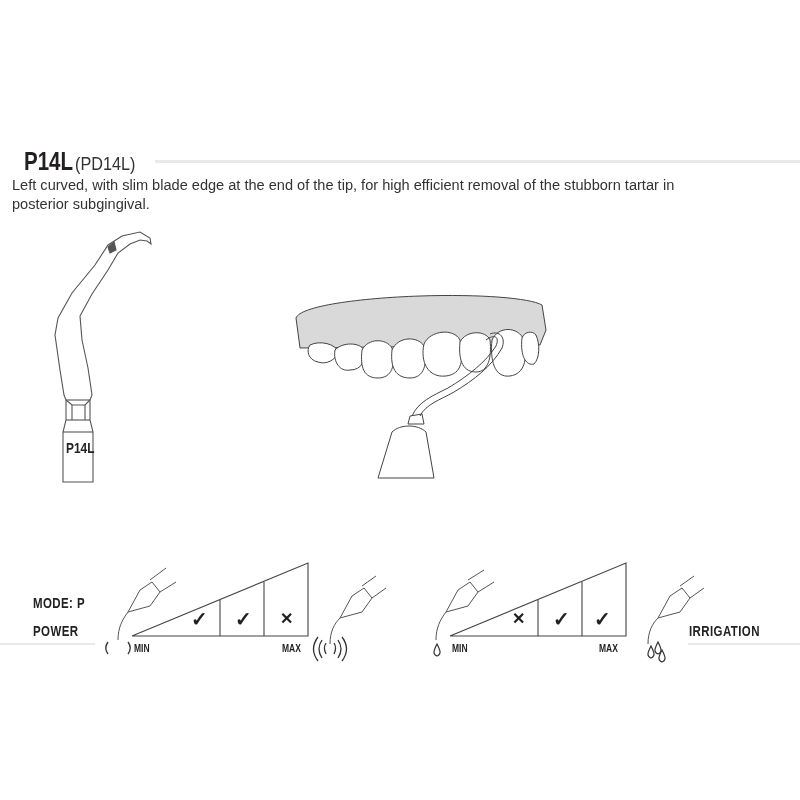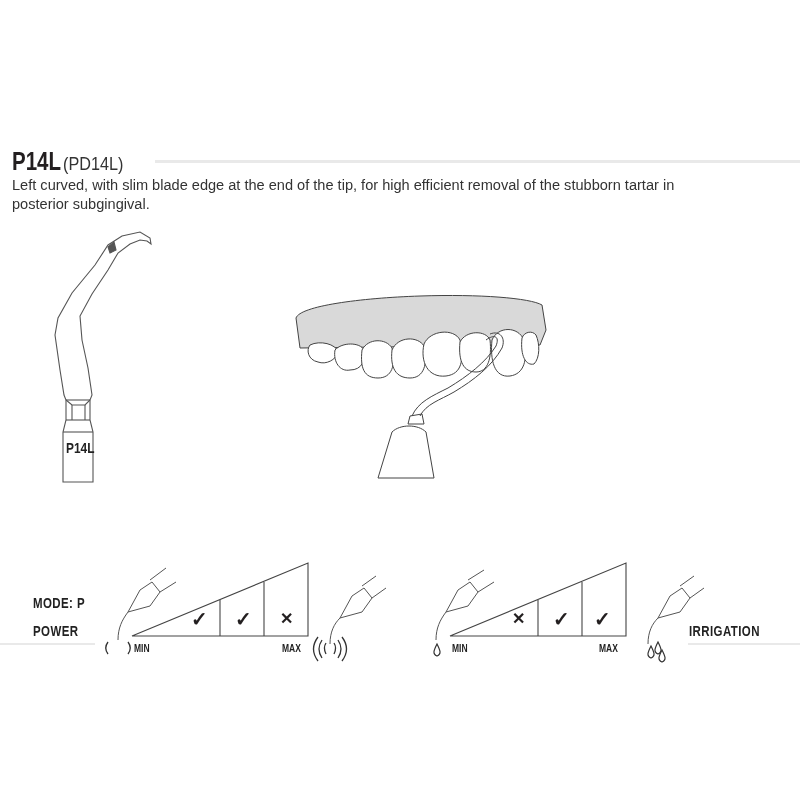--- a/index.html
+++ b/index.html
@@ -1,18 +1,18 @@
 <!DOCTYPE html>
 <html><head>
 <meta charset="utf-8">
 <style>
   html, body { margin:0; padding:0; background:#ffffff; }
   body { width:800px; height:800px; position:relative; overflow:hidden; font-family:"Liberation Sans", sans-serif; color:#231f20; }
   .abs { position:absolute; }
-  .title { left:12px; top:148px; font-size:22px; line-height:26px; white-space:nowrap; }
+  .title { left:24px; top:148px; font-size:22px; line-height:26px; white-space:nowrap; }
   .title .code { font-weight:bold; font-family:"Liberation Sans", sans-serif; transform:scaleX(0.82); display:inline-block; transform-origin:left center; font-size:25px; letter-spacing:0px; margin-right:-9px; }
   .title .alt { font-size:18px; color:#333; transform:scaleX(0.9); display:inline-block; transform-origin:left center; }
   .rule { height:3px; background:#e9e9e9; }
   .desc { left:12px; top:175px; width:760px; font-size:15.5px; line-height:19px; color:#333; transform:scaleX(0.94); transform-origin:left top; }
   .lbl { font-weight:bold; font-size:14px; letter-spacing:0.5px; color:#222; transform:scaleX(0.82); transform-origin:left center; white-space:nowrap; }
   .tick { font-weight:bold; font-size:10px; color:#222; transform:scaleX(0.85); transform-origin:left center; }
   svg { position:absolute; left:0; top:0; }
 </style>
 </head>
 <body>

